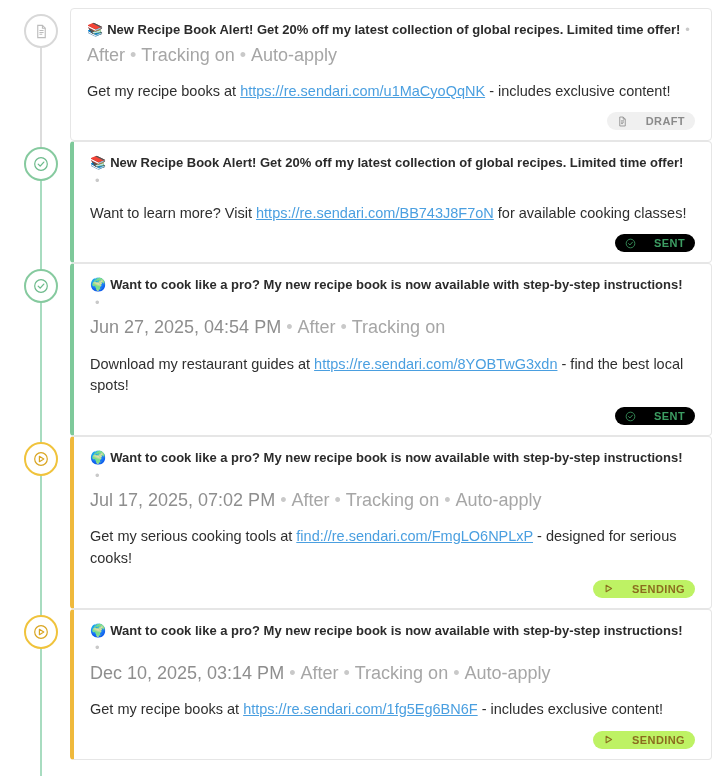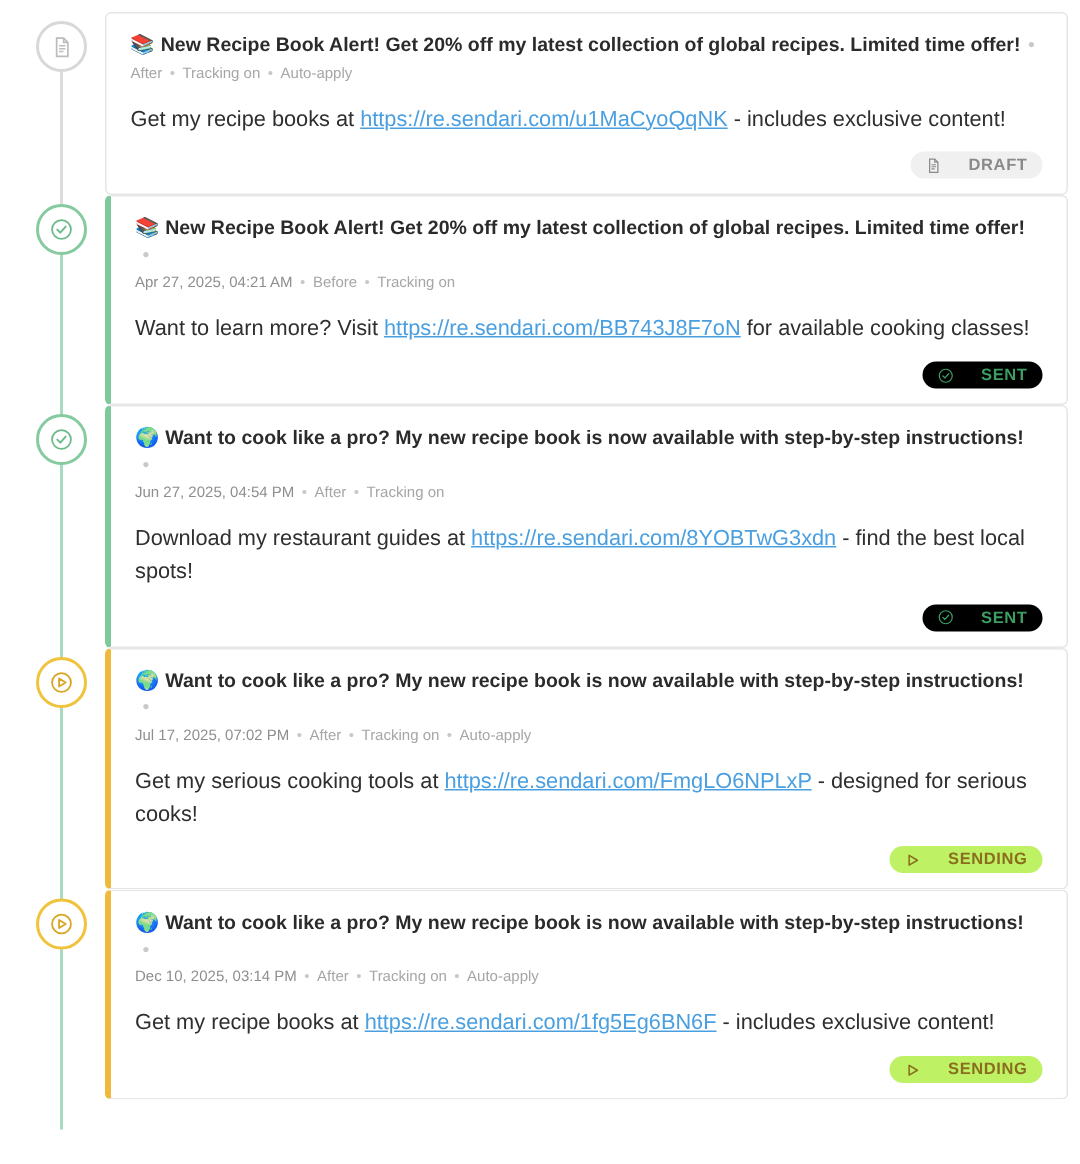--- a/index.html
+++ b/index.html
@@ -83,21 +83,21 @@
     font-weight: bold;
     color: #2b2b2b;
     line-height: 1.35;
   }
   .emoji { font-size: 13px; margin-right: 4px; }
 
   .sep { color: #c9c9c9; margin: 0 5px; font-weight: normal; }
 
   .card-meta {
     margin-top: 4px;
-    font-size: 10px;
+    font-size: 18px;
     color: #a6a6a6;
     line-height: 1.4;
   }
   .card-meta .date { color: #8e8e8e; }
 
   .card-body {
     margin-top: 13px;
     font-size: 14.5px;
     color: #2f2f2f;
     line-height: 1.5;
@@ -166,21 +166,20 @@
         <div class="node green">
           <span>
             <svg width="16" height="16" viewBox="0 0 16 16">
               <circle cx="8" cy="8" r="6.3" fill="none" stroke="#6cba8b" stroke-width="1.2"></circle>
               <path d="M5.2 8.1l2 2 3.6-4" fill="none" stroke="#6cba8b" stroke-width="1.3" stroke-linecap="round" stroke-linejoin="round"></path>
             </svg>
           </span>
         </div>
         <div class="card accent-green">
           <div class="card-title"><span class="emoji">📚</span><span>New Recipe Book Alert! Get 20% off my latest collection of global recipes. Limited time offer!</span><span class="sep">•</span></div>
-          <div class="card-meta"><span class="date">Apr 27, 2025, 04:21 AM</span><span class="sep">•</span><span>Before</span><span class="sep">•</span><span>Tracking on</span></div>
           <div class="card-body"><span>Want to learn more? Visit </span><a href="#">https://re.sendari.com/BB743J8F7oN</a><span> for available cooking classes!</span></div>
           <div class="badge-row">
             <span class="badge sent">
               <span>
                 <svg width="11" height="11" viewBox="0 0 16 16">
                   <circle cx="8" cy="8" r="6.3" fill="none" stroke="#3d9e63" stroke-width="1.2"></circle>
                   <path d="M5.2 8.1l2 2 3.6-4" fill="none" stroke="#3d9e63" stroke-width="1.3" stroke-linecap="round" stroke-linejoin="round"></path>
                 </svg>
               </span>
               <span>SENT</span>
@@ -219,21 +218,21 @@
           <span>
             <svg width="16" height="16" viewBox="0 0 16 16">
               <circle cx="8" cy="8" r="6.3" fill="none" stroke="#d9a521" stroke-width="1.2"></circle>
               <path d="M6.4 5.3l4.4 2.7-4.4 2.7z" fill="none" stroke="#d9a521" stroke-width="1.2" stroke-linejoin="round"></path>
             </svg>
           </span>
         </div>
         <div class="card accent-amber">
           <div class="card-title"><span class="emoji">🌍</span><span>Want to cook like a pro? My new recipe book is now available with step-by-step instructions!</span><span class="sep">•</span></div>
           <div class="card-meta"><span class="date">Jul 17, 2025, 07:02 PM</span><span class="sep">•</span><span>After</span><span class="sep">•</span><span>Tracking on</span><span class="sep">•</span><span>Auto-apply</span></div>
-          <div class="card-body"><span>Get my serious cooking tools at </span><a href="#">https://re.sendari.com/FmgLO6NPLxP</a><span> - designed for serious cooks!</span></div>
+          <div class="card-body"><span>Get my serious cooking tools at </span><a href="#">find://re.sendari.com/FmgLO6NPLxP</a><span> - designed for serious cooks!</span></div>
           <div class="badge-row">
             <span class="badge sending">
               <span>
                 <svg width="11" height="11" viewBox="0 0 16 16">
                   <path d="M4.5 3.2l8 4.8-8 4.8z" fill="none" stroke="#8a6d1e" stroke-width="1.5" stroke-linejoin="round"></path>
                 </svg>
               </span>
               <span>SENDING</span>
             </span>
           </div>

